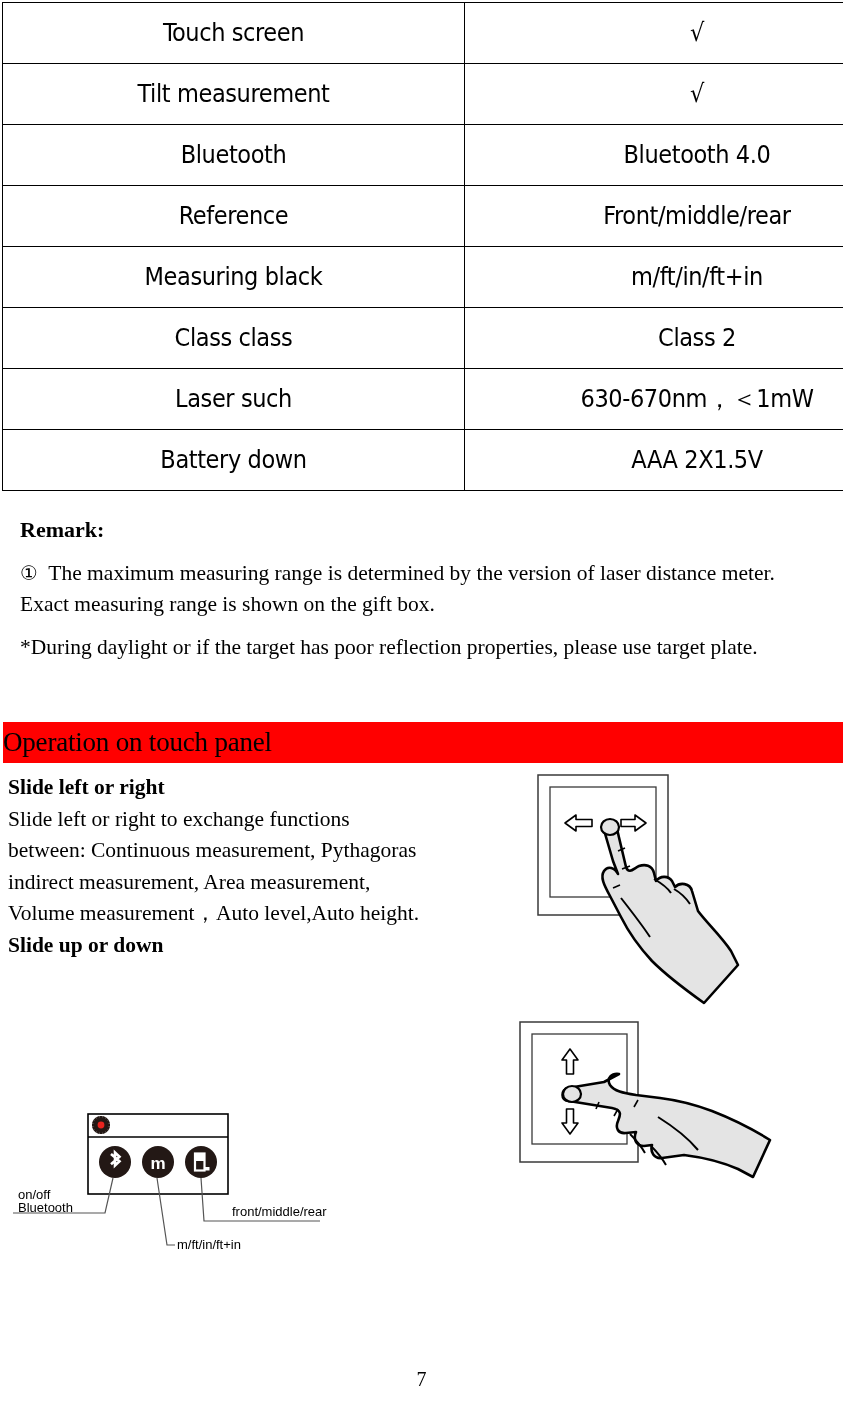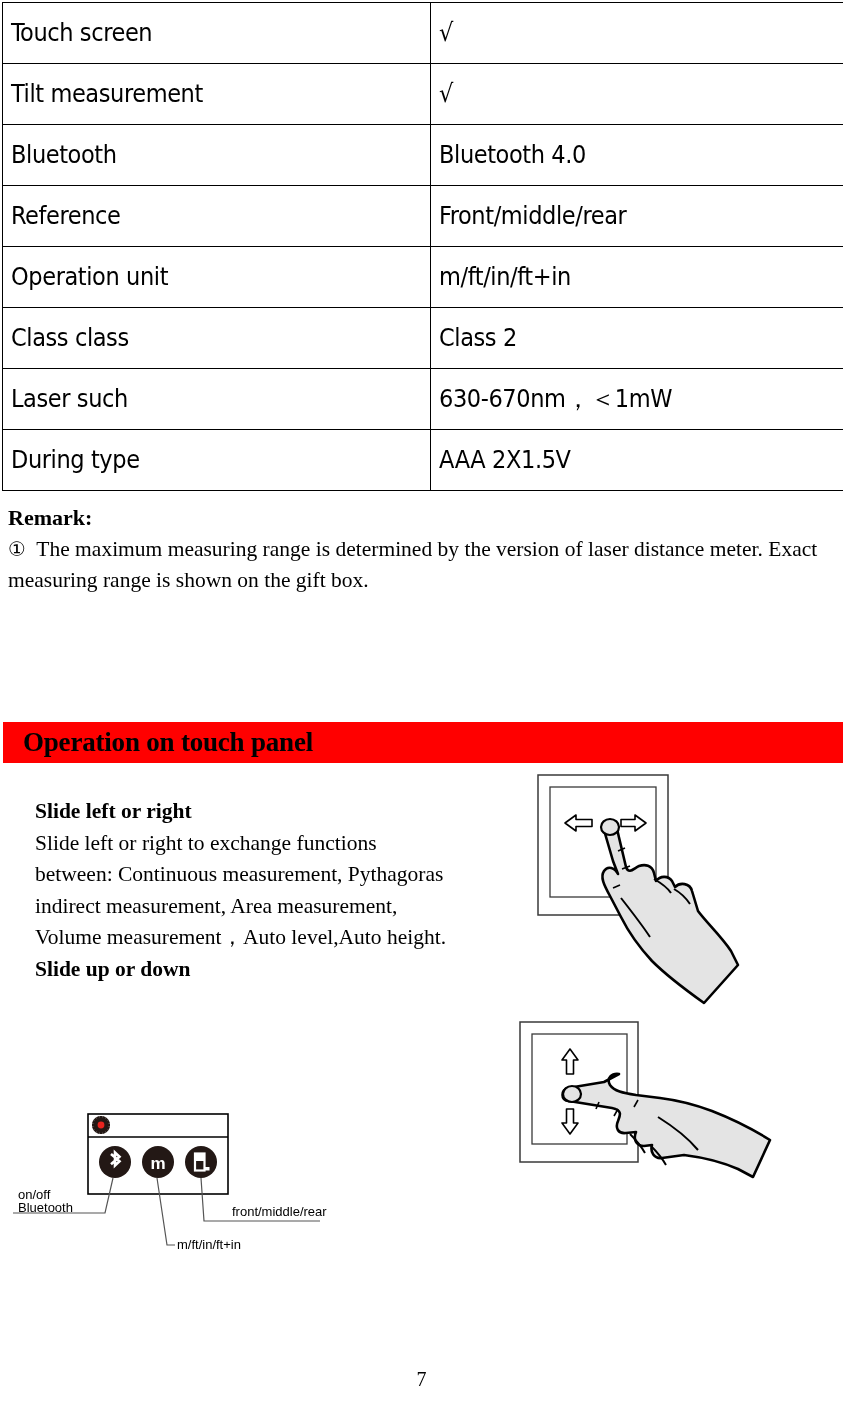--- a/index.html
+++ b/index.html
@@ -21,27 +21,28 @@
     position: absolute;
     left: 2px;
     top: 2px;
     width: 825px;
     border-collapse: collapse;
     table-layout: fixed;
   }
   .spec-table td {
     border: 1.6px solid #000000;
     height: 60px;
-    padding: 0 8px;
+    padding: 0 25px;
     font-family: "DejaVu Sans Condensed", "Liberation Sans", sans-serif;
     font-size: 25px;
     font-stretch: condensed;
     letter-spacing: -0.4px;
     vertical-align: middle;
     line-height: 1.05;
+    text-align: center;
   }
   .spec-table td.c-label { width: 411px; }
   .spec-table td.c-value { width: 414px; }
   .check-cell {
     font-family: "DejaVu Sans", sans-serif;
     font-size: 23px;
     padding-left: 18px;
   }
 
   
@@ -52,57 +53,56 @@
     width: 830px;
     font-family: "Liberation Serif", serif;
     font-size: 21.5px;
     line-height: 1.44;
   }
   .remark-title {
     font-weight: bold;
     font-size: 22px;
   }
   .remark p {
-    margin: 0;
+    margin: 12px;
   }
   .circ {
     font-family: "DejaVu Sans", sans-serif;
     font-size: 20px;
   }
 
   
   .red-bar {
     position: absolute;
     left: 3px;
     top: 722px;
     width: 840px;
     height: 41px;
     background: #FF0000;
     display: flex;
     align-items: center;
   }
   .red-bar-text {
     font-family: "Liberation Serif", serif;
-    font-weight: bold;
+    font-weight: normal;
     font-size: 27px;
     color: #000000;
-    padding-left: 20px;
+    padding-left: 0;
     letter-spacing: -0.2px;
   }
 
   
   .instructions {
     position: absolute;
     left: 8px;
-    top: 796px;
+    top: 772px;
     width: 420px;
     font-family: "Liberation Serif", serif;
     font-size: 21.5px;
     line-height: 1.47;
-    margin-left: 27px;
   }
   .instructions .h {
     font-weight: bold;
   }
   .instructions p {
     margin: 0;
   }
 
   
   .settings-diagram {
@@ -146,41 +146,42 @@
     </tr>
     <tr>
       <td class="c-label">Bluetooth</td>
       <td class="c-value">Bluetooth 4.0</td>
     </tr>
     <tr>
       <td class="c-label">Reference</td>
       <td class="c-value">Front/middle/rear</td>
     </tr>
     <tr>
-      <td class="c-label">Operation unit</td>
+      <td class="c-label">Measuring black</td>
       <td class="c-value">m/ft/in/ft+in</td>
     </tr>
     <tr>
       <td class="c-label">Class class</td>
       <td class="c-value">Class 2</td>
     </tr>
     <tr>
       <td class="c-label">Laser such</td>
       <td class="c-value">630-670nm，＜1mW</td>
     </tr>
     <tr>
-      <td class="c-label">During type</td>
+      <td class="c-label">Battery down</td>
       <td class="c-value">AAA 2X1.5V</td>
     </tr>
   </tbody>
 </table>
 
 <div class="remark">
   <p class="remark-title">Remark:</p>
   <p><span class="circ">①</span>&nbsp; <span>The maximum measuring range is determined by the version of laser distance meter. Exact measuring range is shown on the gift box.</span></p>
+  <p>*During daylight or if the target has poor reflection properties, please use target plate.</p>
 </div>
 
 <div class="red-bar">
   <span class="red-bar-text">Operation on touch panel</span>
 </div>
 
 <div class="instructions">
   <p class="h">Slide left or right</p>
   <p>Slide left or right to exchange functions between: Continuous measurement, Pythagoras indirect measurement, Area measurement, Volume measurement，Auto level,Auto height.</p>
   <p class="h">Slide up or down</p>

